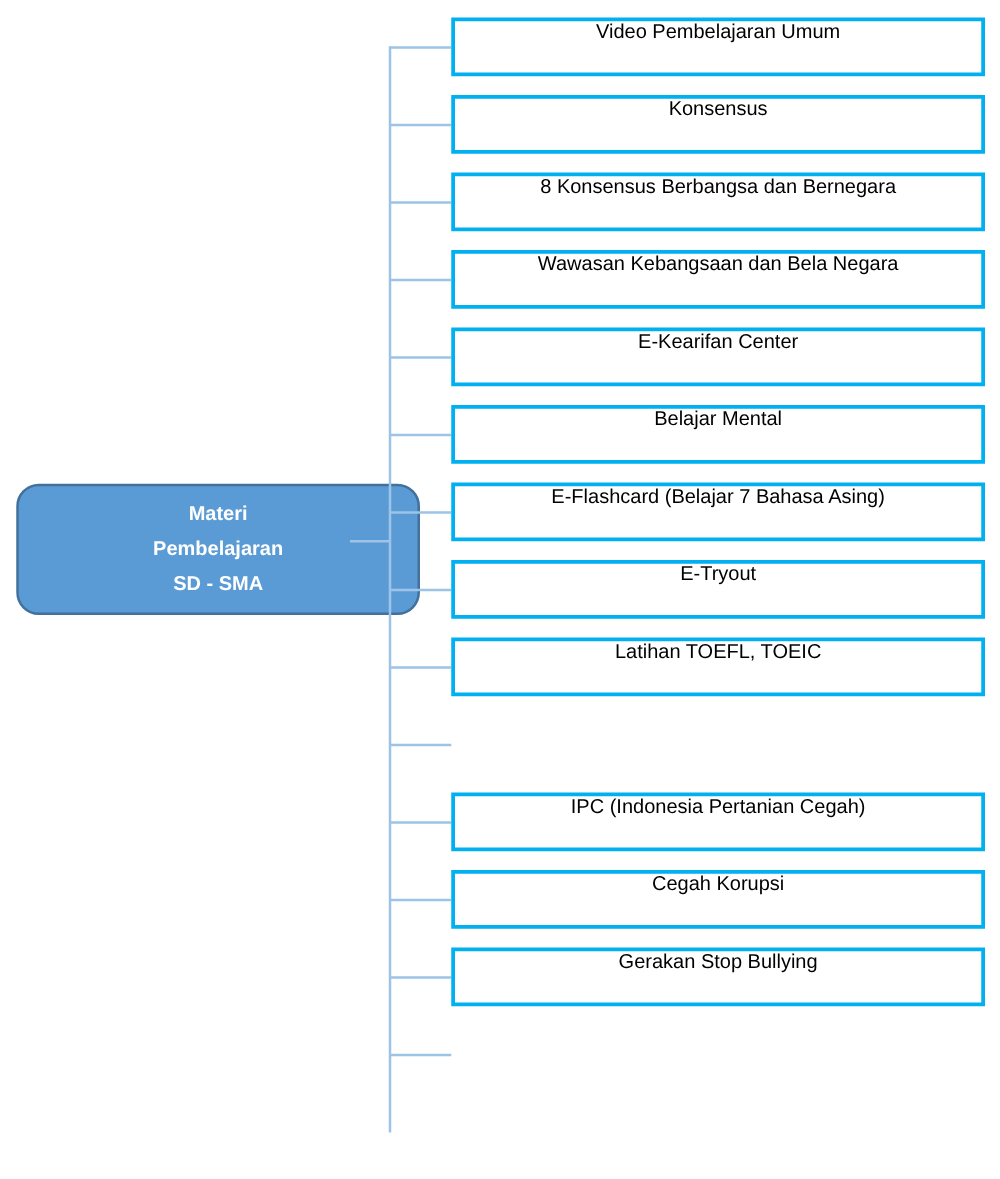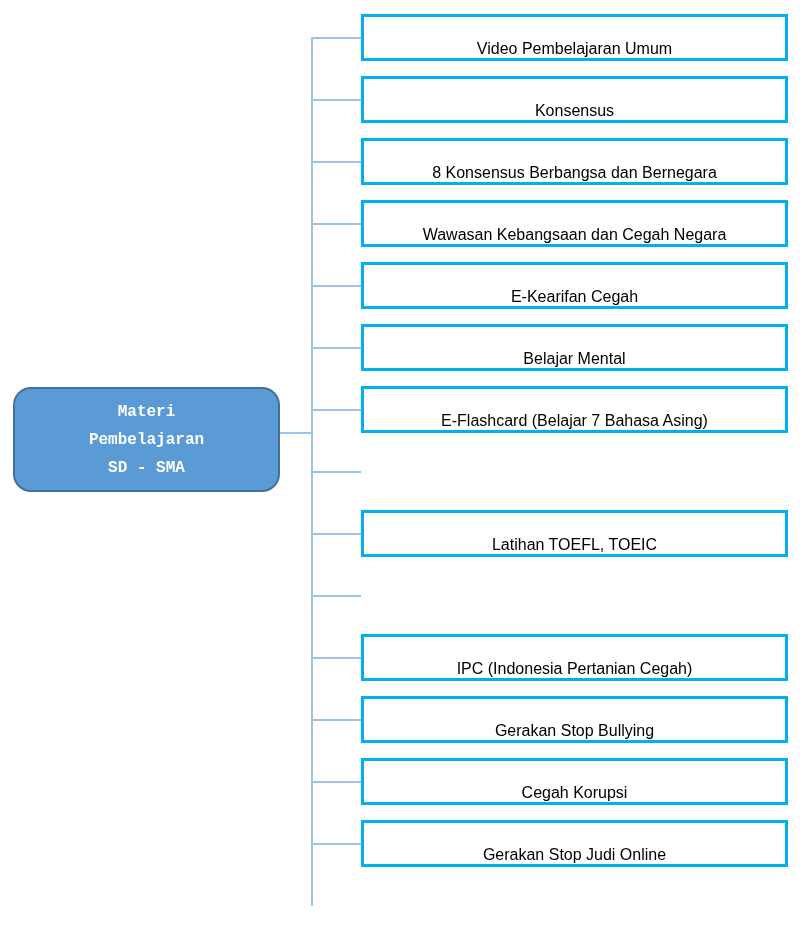--- a/index.html
+++ b/index.html
@@ -14,30 +14,29 @@
     background: #ffffff;
     font-family: "Liberation Sans", "DejaVu Sans", sans-serif;
     overflow: hidden;
   }
 
   
   .root-box {
     position: absolute;
     left: 13px;
     top: 387px;
-    width: 267px;
+    width: 323px;
     height: 105px;
     box-sizing: border-box;
     background: var(--root-fill, #5B9BD5);
     border: 2px solid var(--root-border, #41719C);
     border-radius: 18px;
     display: flex;
     align-items: center;
     justify-content: center;
-    font-family: Liberation Mono, monospace;
   }
   .root-box .root-label {
     color: var(--root-text, #FFFFFF);
     font-weight: bold;
     font-size: 16px;
     line-height: 28px;
     text-align: center;
     white-space: pre-line;
   }
 
@@ -81,21 +80,21 @@
     background: var(--connector, #9DC3E6);
     flex: 0 0 auto;
   }
   .branch-box {
     flex: 1 1 auto;
     height: 100%;
     box-sizing: border-box;
     background: #ffffff;
     border: 3px solid var(--branch-border, #00B0F0);
     display: flex;
-    align-items: flex-end;
+    align-items: flex-start;
     justify-content: center;
   }
   .branch-label {
     color: var(--branch-text, #000000);
     font-size: 16px;
     font-weight: 400;
     text-align: center;
     white-space: nowrap;
   }
 </style>
@@ -131,47 +130,50 @@
     <div class="branch-row">
       <div class="branch-stub"></div>
       <div class="branch-box">
         <div class="branch-label">8 Konsensus Berbangsa dan Bernegara</div>
       </div>
     </div>
 
     <div class="branch-row">
       <div class="branch-stub"></div>
       <div class="branch-box">
-        <div class="branch-label">Wawasan Kebangsaan dan Cegah Negara</div>
-      </div>
-    </div>
-
-    <div class="branch-row">
-      <div class="branch-stub"></div>
-      <div class="branch-box">
-        <div class="branch-label">E-Kearifan Cegah</div>
+        <div class="branch-label">Wawasan Kebangsaan dan Bela Negara</div>
+      </div>
+    </div>
+
+    <div class="branch-row">
+      <div class="branch-stub"></div>
+      <div class="branch-box">
+        <div class="branch-label">E-Kearifan Center</div>
       </div>
     </div>
 
     <div class="branch-row">
       <div class="branch-stub"></div>
       <div class="branch-box">
         <div class="branch-label">Belajar Mental</div>
       </div>
     </div>
 
     <div class="branch-row">
       <div class="branch-stub"></div>
       <div class="branch-box">
         <div class="branch-label">E-Flashcard (Belajar 7 Bahasa Asing)</div>
       </div>
     </div>
 
     <div class="branch-row">
       <div class="branch-stub"></div>
+      <div class="branch-box">
+        <div class="branch-label">E-Tryout</div>
+      </div>
     </div>
 
     <div class="branch-row">
       <div class="branch-stub"></div>
       <div class="branch-box">
         <div class="branch-label">Latihan TOEFL, TOEIC</div>
       </div>
     </div>
 
     <div class="branch-row">
@@ -181,33 +183,30 @@
     <div class="branch-row">
       <div class="branch-stub"></div>
       <div class="branch-box">
         <div class="branch-label">IPC (Indonesia Pertanian Cegah)</div>
       </div>
     </div>
 
     <div class="branch-row">
       <div class="branch-stub"></div>
       <div class="branch-box">
+        <div class="branch-label">Cegah Korupsi</div>
+      </div>
+    </div>
+
+    <div class="branch-row">
+      <div class="branch-stub"></div>
+      <div class="branch-box">
         <div class="branch-label">Gerakan Stop Bullying</div>
       </div>
     </div>
 
     <div class="branch-row">
       <div class="branch-stub"></div>
-      <div class="branch-box">
-        <div class="branch-label">Cegah Korupsi</div>
-      </div>
-    </div>
-
-    <div class="branch-row">
-      <div class="branch-stub"></div>
-      <div class="branch-box">
-        <div class="branch-label">Gerakan Stop Judi Online</div>
-      </div>
     </div>
 
   </div>
 
 </div>
 
 </body></html>

